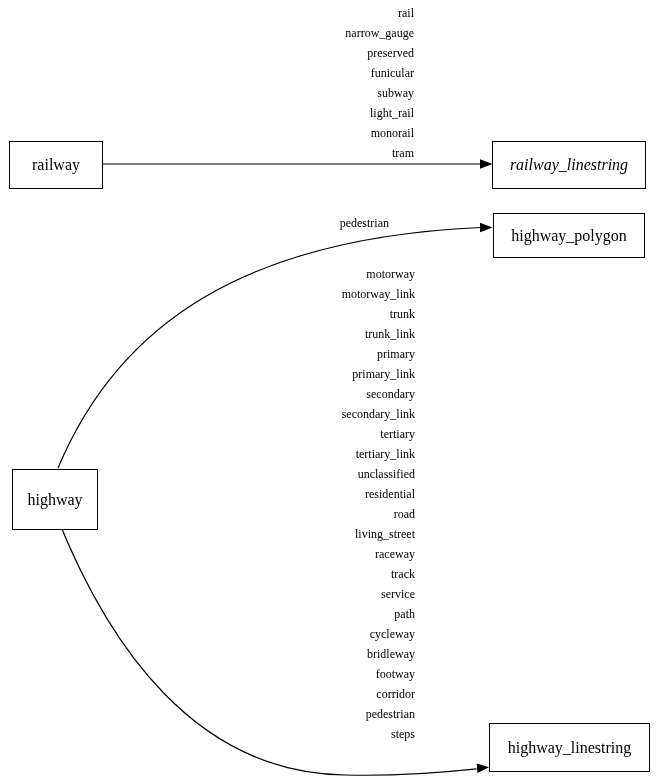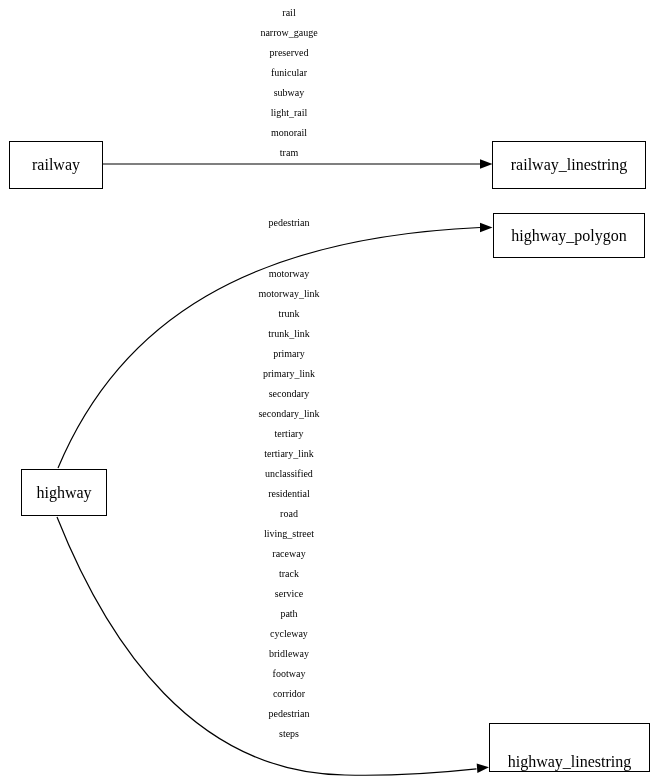--- a/index.html
+++ b/index.html
@@ -29,31 +29,31 @@
     background: #ffffff;
     border: 1px solid #000000;
     display: flex;
     align-items: center;
     justify-content: center;
     font-size: 16px;
     white-space: nowrap;
   }
   .edge-label {
     position: absolute;
-    text-align: center;
-    font-size: 10px;
+    text-align: right;
+    font-size: 12px;
     line-height: 20px;
     white-space: pre-line;
   }
   
   #node-railway            { left: 9px;   top: 141px; width: 94px;  height: 48px; }
-  #node-highway            { left: 21px;   top: 469px; width: 86px;  height: 47px; }
-  #node-railway-linestring { left: 492px; top: 141px; width: 154px; height: 48px; }
+  #node-highway            { left: 12px;   top: 469px; width: 86px;  height: 61px; }
+  #node-railway-linestring { left: 492px; top: 141px; width: 154px; height: 48px; font-style: italic; }
   #node-highway-polygon    { left: 493px; top: 213px; width: 152px; height: 45px; text-align: center; }
-  #node-highway-linestring { left: 489px; top: 723px; width: 161px; height: 49px; align-items: flex-end; }
+  #node-highway-linestring { left: 489px; top: 723px; width: 161px; height: 49px; }
   
   #label-railway-types { left: 164px; top: 3px;   width: 250px; }
   #label-pedestrian    { left: 189px; top: 213px; width: 200px; }
   #label-highway-types { left: 163px; top: 264px; width: 252px; }
 </style>
 </head>
 <body>
 
 <div id="canvas">
 

